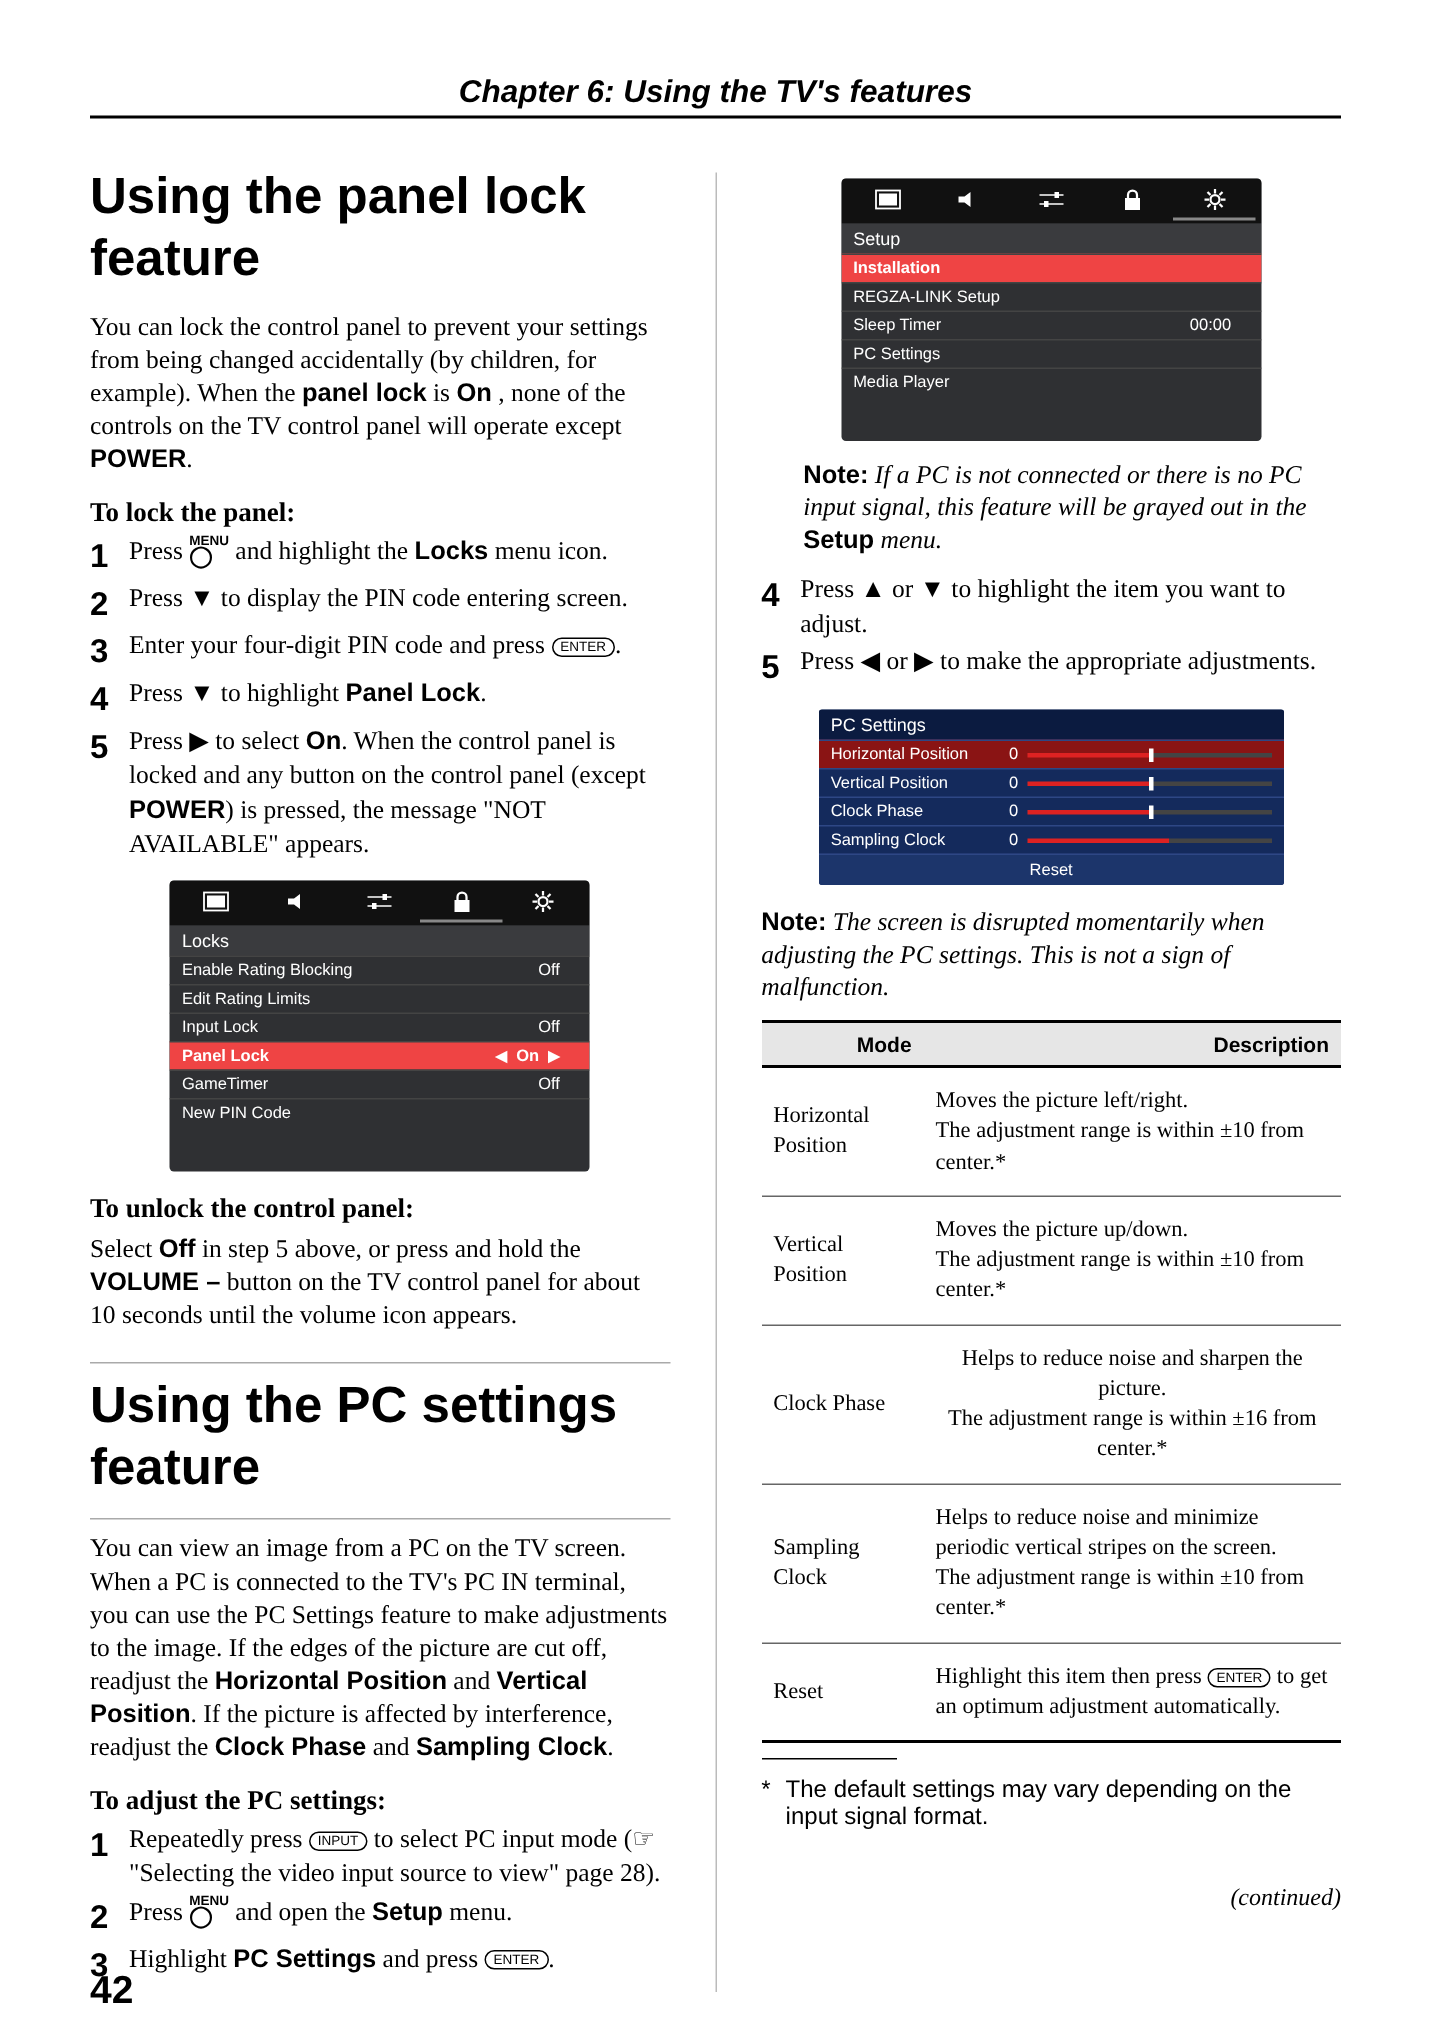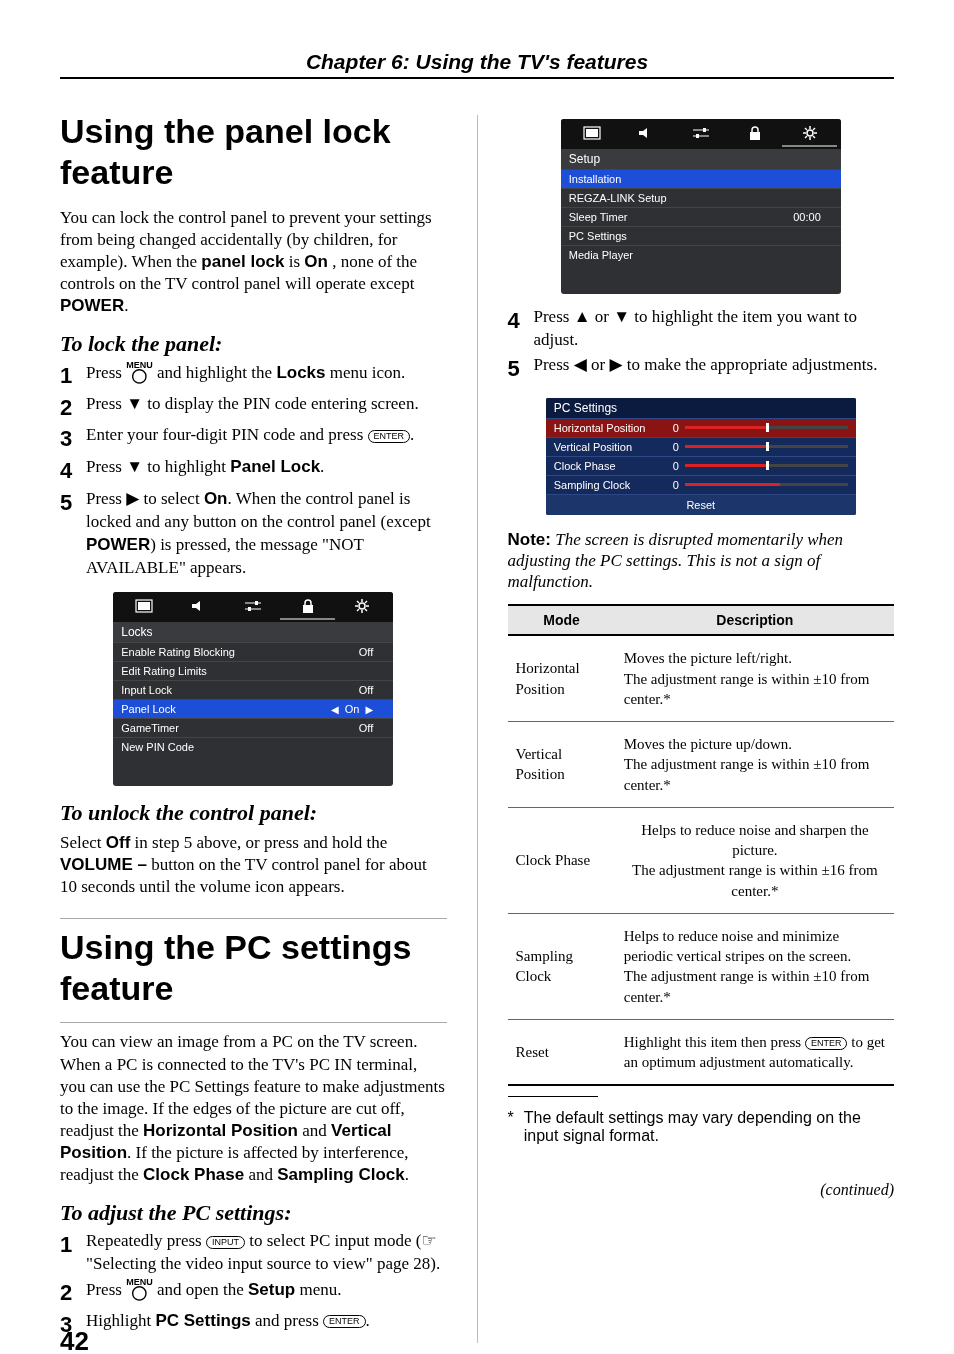--- a/index.html
+++ b/index.html
@@ -49,23 +49,22 @@
     line-height: 1.2;
   }
   .hr-wrap {
     margin: 20px 0 4px 0;
   }
   .hr-thin { border: 0; border-top: 1px solid #aaa; }
   p { margin: 6px 0; font-size: 17px; line-height: 1.3; }
   .sub-h3 {
     font-family: "Times New Roman", serif;
     font-weight: bold;
-    font-size: 22px;
+    font-size: 18px;
     margin: 14px 0 4px 0;
-    font-style: italic;
   }
   .arial-b { font-family: Arial, Helvetica, sans-serif; font-weight: bold; }
   .steps { margin: 4px 0; padding: 0; }
   .step { display: flex; margin: 2px 0; font-size: 17px; line-height: 1.35; }
   .step-num {
     font-family: Arial, Helvetica, sans-serif;
     font-weight: 900;
     font-size: 22px;
     width: 26px;
     flex-shrink: 0;
@@ -80,21 +79,21 @@
     font-weight: normal;
     padding: 1px 5px 1px 5px;
     vertical-align: middle;
     line-height: 1;
   }
   .menu-icon {
     display: inline-block;
     font-family: Arial, sans-serif;
     font-size: 9px;
     font-weight: bold;
-    text-align: center;
+    text-align: left;
     vertical-align: text-bottom;
     line-height:0.9;
   }
   .menu-icon .circ { font-size: 14px; display:block; }
   .note-block {
     margin: 12px 0;
     font-style: italic;
     font-size: 17px;
     line-height:1.25;
   }
@@ -124,21 +123,21 @@
   .osd .menu-title {
     background: #3a3b3e;
     padding: 3px 8px;
     font-size: 12px;
   }
   .osd .item {
     display:flex; justify-content:space-between;
     padding: 3px 8px;
     border-top: 1px solid #444;
   }
-  .osd .item.hl { background: #1d4ed8; }
+  .osd .item.hl { background: #ef4444; font-weight: bold; }
   .osd .item .val { color:#fff; padding-right:12px;}
   .osd .item .arrows { color:#fff; font-size:10px;}
   .osd .spacer { height: 30px; }
 
   .osd-locks { width: 280px; }
   .osd-setup { width: 280px; }
 
   
   .osd-pc {
     background: #142a5c;
@@ -172,21 +171,21 @@
 
   
   .mode-table {
     width: 100%;
     border-collapse: collapse;
     font-size: 15px;
     margin-top: 6px;
   }
   .mode-table th {
     font-family: Arial, Helvetica, sans-serif;
-    text-align: center;
+    text-align: right;
     background: #e6e6e6;
     padding: 6px 8px;
     border-top: 2px solid #000;
     border-bottom: 2px solid #000;
     font-size:14px;
   }
   .mode-table td {
     padding: 12px 8px;
     border-bottom: 1px solid #666;
     vertical-align: middle;
@@ -453,20 +452,24 @@
               <span class="val"></span>
             </div>
             <div class="item">
               <span>Media Player</span>
               <span class="val"></span>
             </div>
           </div>
         <div class="spacer"></div>
       </div>
 
+      <div class="note-block" style="margin-left:28px;">
+        <span class="note-label">Note:</span>
+        <span>If a PC is not connected or there is no PC input signal, this feature will be grayed out in the </span><span class="arial-b" style="font-style:normal;">Setup</span><span> menu.</span>
+      </div>
 
       <div class="steps">
         <div class="step">
             <div class="step-num">4</div>
           <div class="step-body">Press ▲ or ▼ to highlight the item you want to adjust.</div>
         </div>
         <div class="step">
             <div class="step-num">5</div>
           <div class="step-body">Press ◀ or ▶ to make the appropriate adjustments.</div>
         </div>

